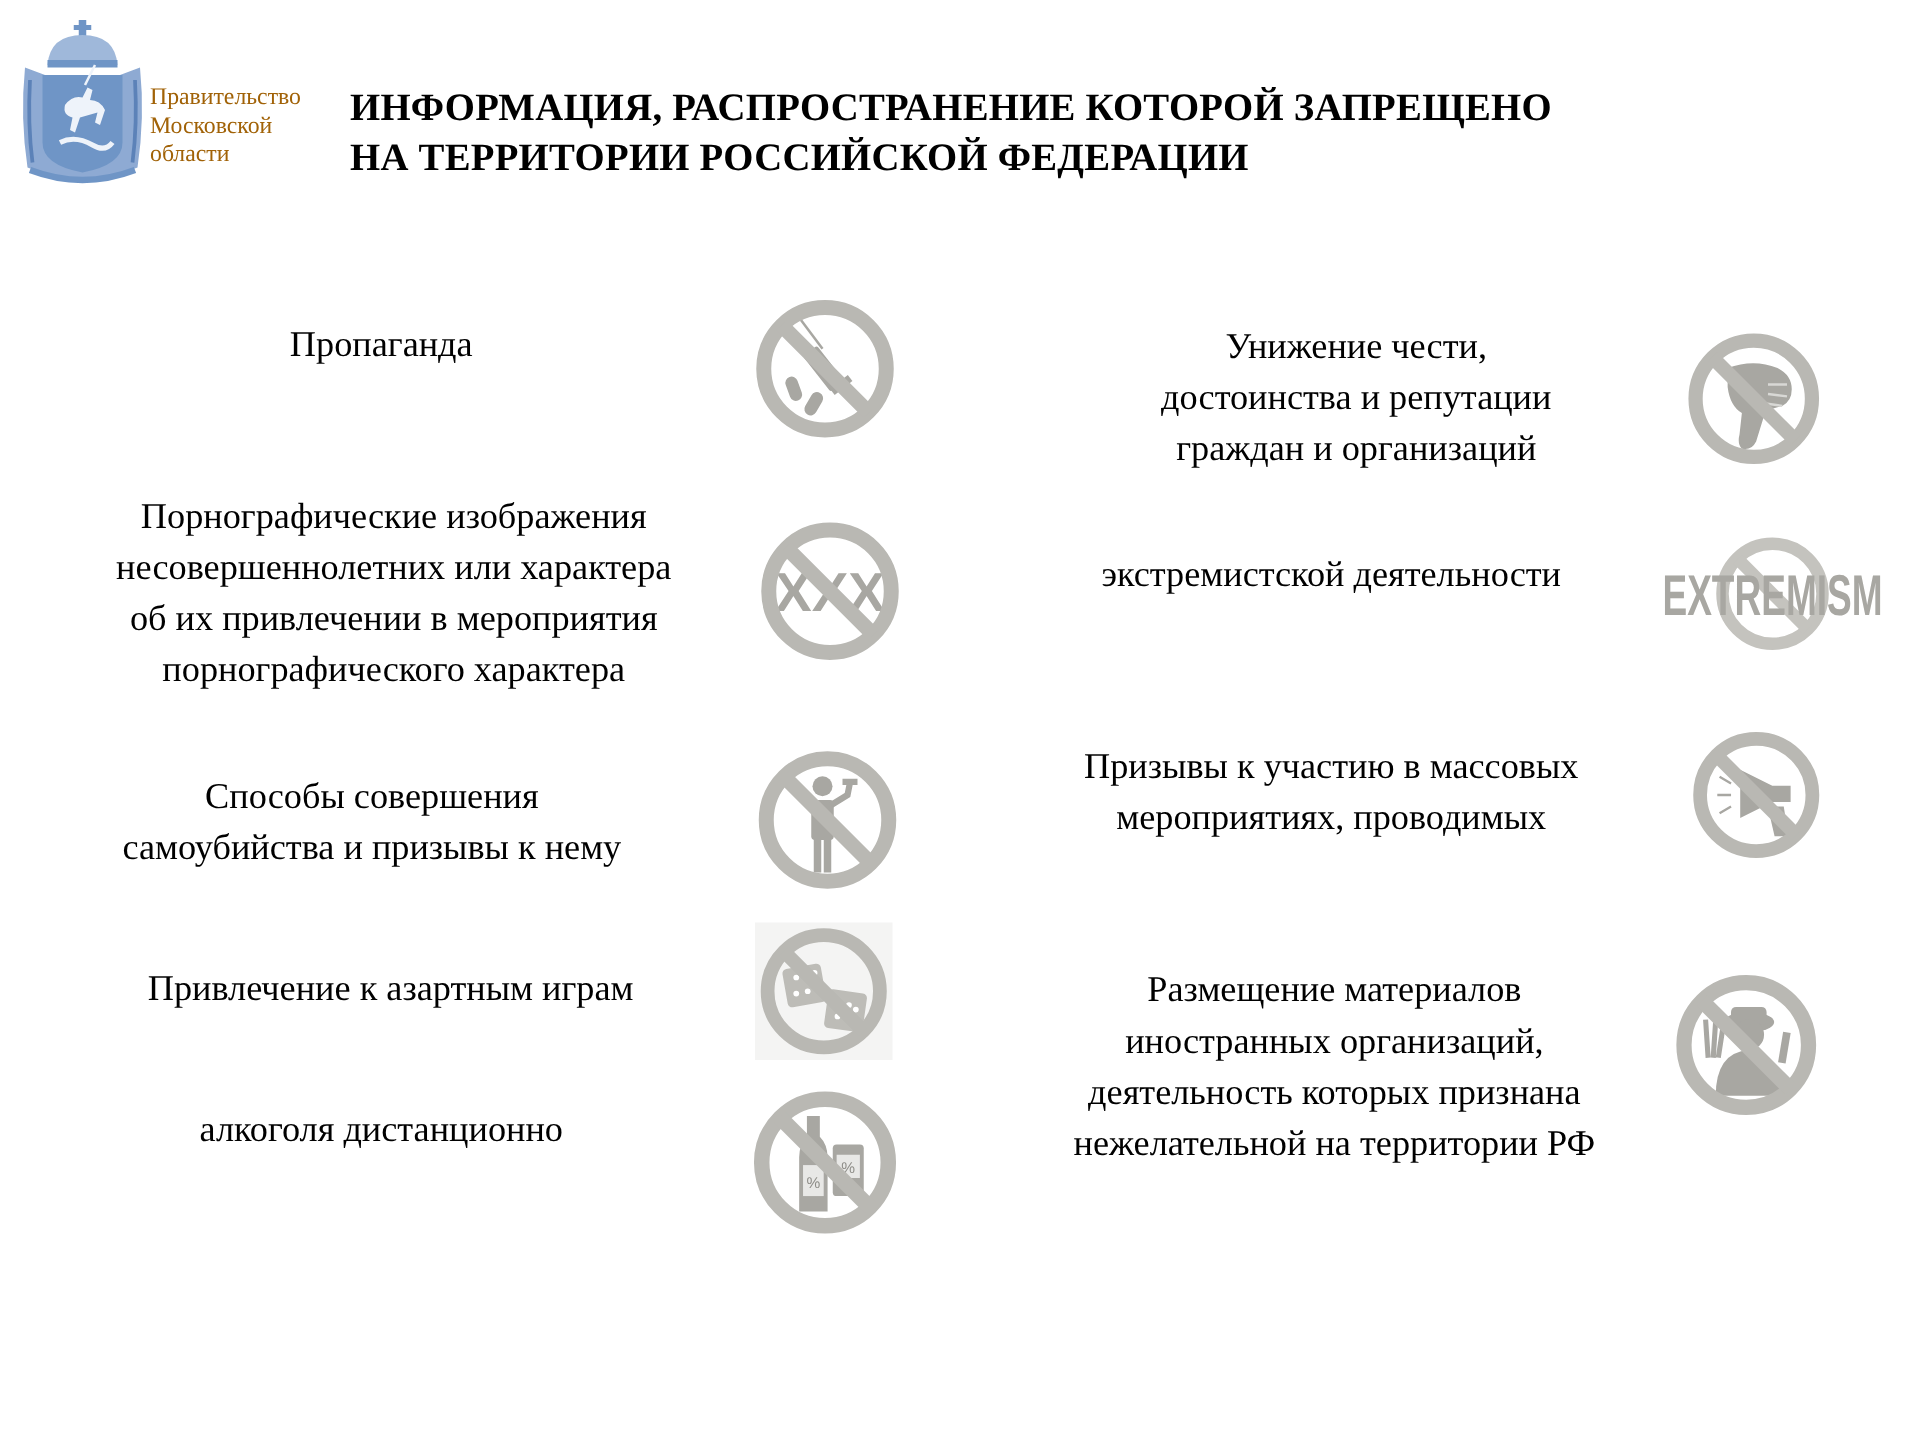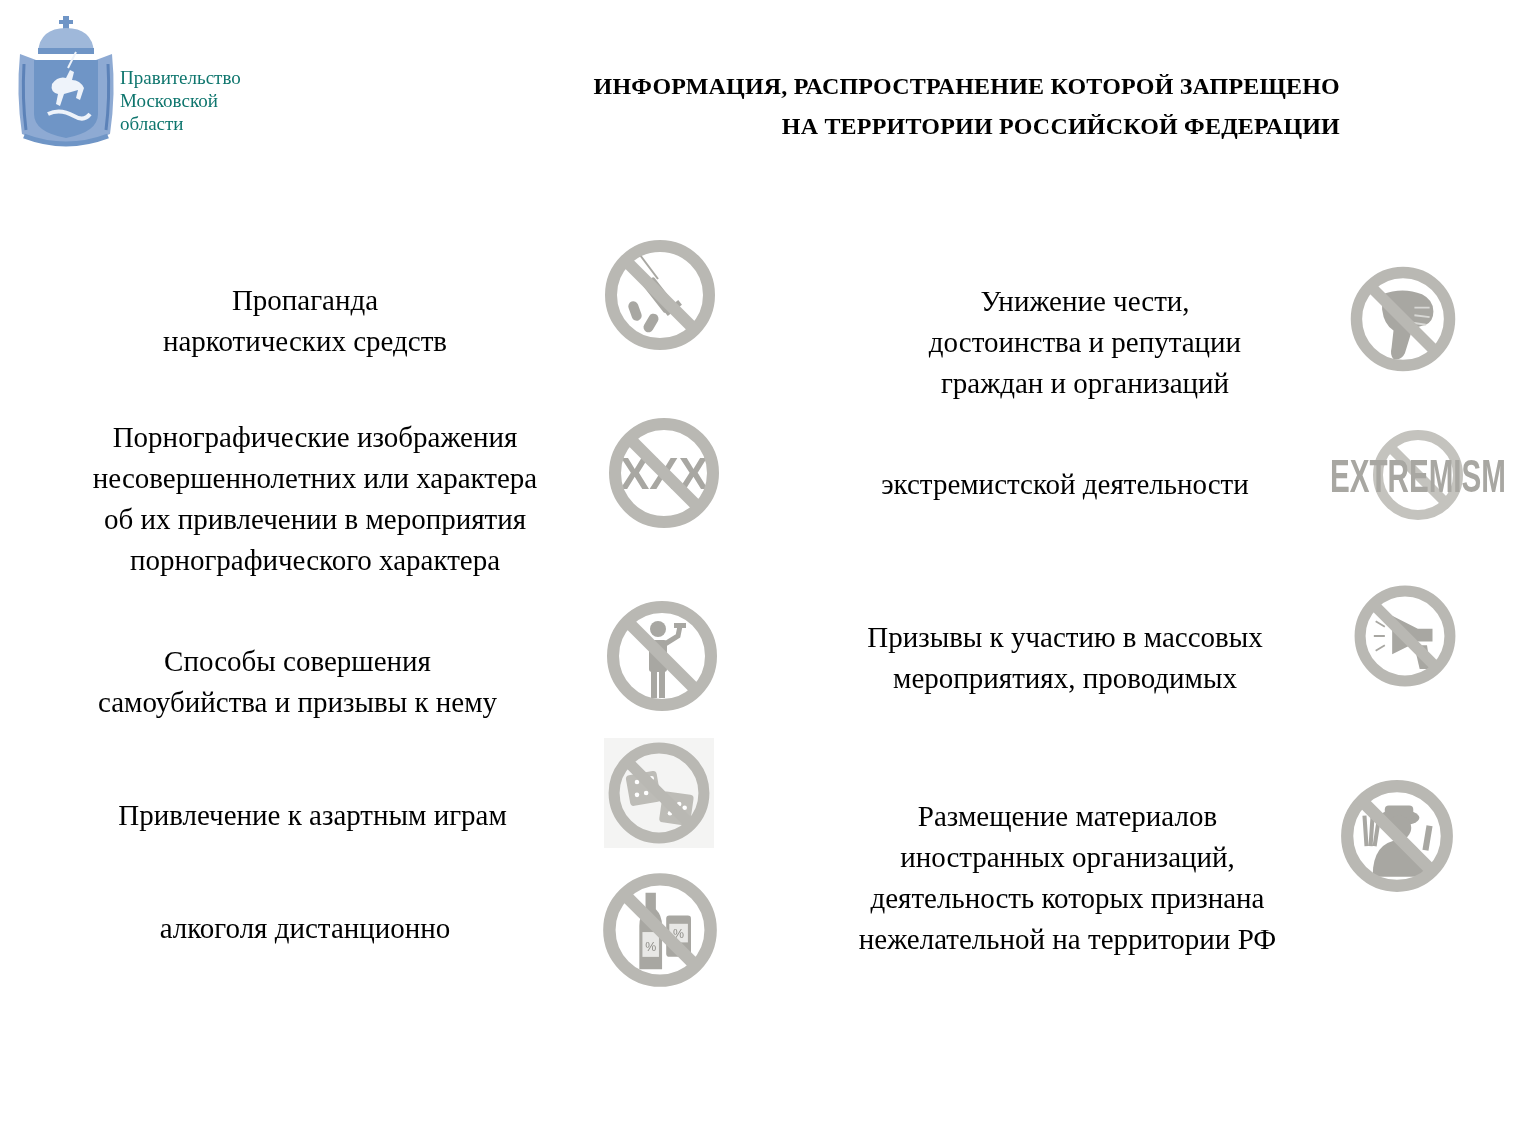--- a/index.html
+++ b/index.html
@@ -1,23 +1,23 @@
 <!DOCTYPE html>
 <html><head>
   <meta charset="utf-8">
   <style>
     html, body { margin: 0; padding: 0; background: #ffffff; }
     body { width: 1524px; height: 1143px; position: relative; overflow: hidden;
            font-family: "Liberation Serif", "DejaVu Serif", serif; color: #000; }
     .abs { position: absolute; }
     .crest { left: 14px; top: 14px; width: 104px; height: 134px; }
-    .gov-text { left: 120px; top: 66px; font-size: 19px; line-height: 23px; color: #0f766e; }
-    .title { left: 280px; top: 66px; width: 1060px; text-align: right;
-             font-size: 24px; line-height: 40px; font-weight: bold; letter-spacing: 0.2px; }
-    .item-text { text-align: center; font-size: 29px; line-height: 41px; white-space: nowrap; margin-top: 24px; }
+    .gov-text { left: 120px; top: 66px; font-size: 19px; line-height: 23px; color: #a16207; }
+    .title { left: 280px; top: 66px; width: 1060px; text-align: left;
+             font-size: 31px; line-height: 40px; font-weight: bold; letter-spacing: 0.2px; }
+    .item-text { text-align: center; font-size: 29px; line-height: 41px; white-space: nowrap; }
     .icon svg { display: block; }
     .line { display: block; }
   </style>
 </head>
 <body>
 
 <div class="abs crest">
   <svg width="104" height="134" viewBox="0 0 104 134">
 
     <rect x="49" y="2" width="6" height="14" fill="#6f95c6"></rect>
@@ -53,21 +53,20 @@
   <defs>
     <g id="ban-ring">
       <circle cx="60" cy="60" r="49" fill="none" stroke="#b9b8b3" stroke-width="12"></circle>
       <line x1="25" y1="25" x2="95" y2="95" stroke="#b9b8b3" stroke-width="12"></line>
     </g>
   </defs>
 </svg>
 
 <div class="abs item-text" style="left:100px; top:256px; width:410px;">
   <span class="line">Пропаганда</span>
-  <span class="line">наркотических средств</span>
 </div>
 <div class="abs icon" style="left:600px; top:235px;">
   <svg width="120" height="120" viewBox="0 0 120 120">
     <line x1="40" y1="20" x2="58" y2="44" stroke="#a8a7a2" stroke-width="2"></line>
     <rect x="52" y="42" width="14" height="36" rx="2" fill="#a8a7a2" transform="rotate(-38 59 60)"></rect>
     <rect x="64" y="70" width="18" height="6" fill="#a8a7a2" transform="rotate(-38 73 73)"></rect>
     <rect x="30" y="66" width="10" height="20" rx="5" fill="#a8a7a2" transform="rotate(-20 35 76)"></rect>
     <rect x="46" y="78" width="10" height="20" rx="5" fill="#a8a7a2" transform="rotate(30 51 88)"></rect>
     <use href="#ban-ring"></use>
   </svg>

